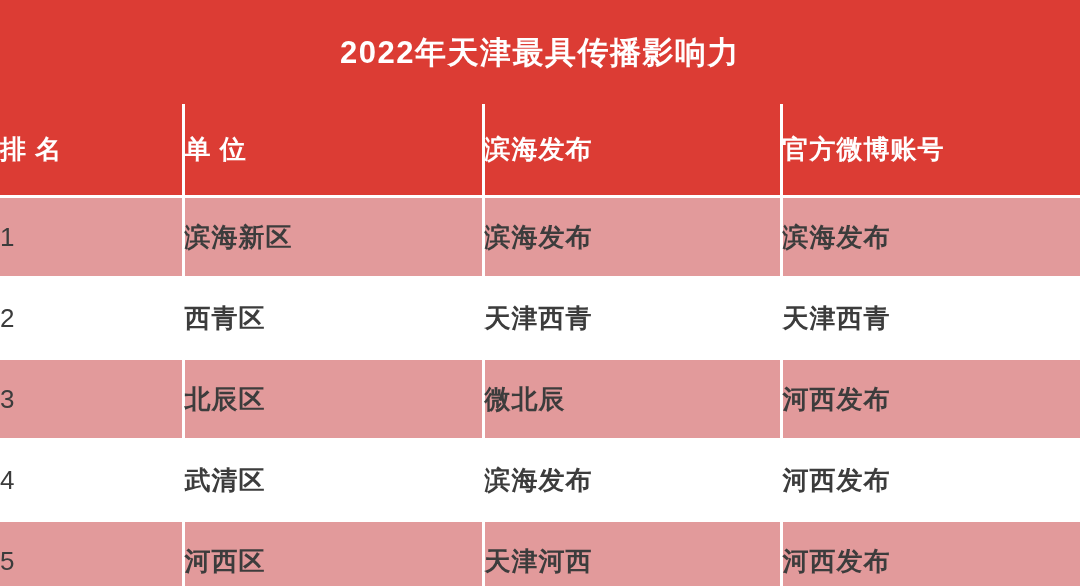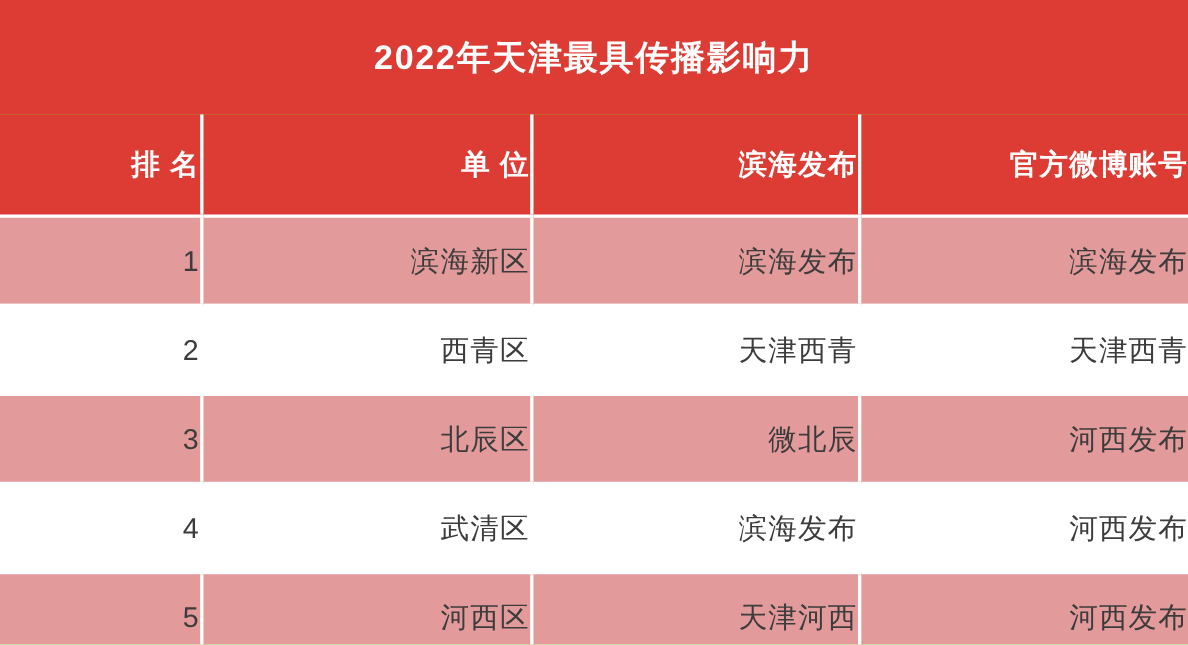--- a/index.html
+++ b/index.html
@@ -8,21 +8,21 @@
     background: #ffffff;
   }
   body {
     font-family: "Liberation Sans", "DejaVu Sans", sans-serif;
   }
   .poster {
     position: relative;
     width: 1080px;
     height: 586px;
     overflow: hidden;
-    background: #84cc16;
+    background: #fef9c3;
   }
 
   
   .title-banner {
     width: 1080px;
     height: 104px;
     background: #DC3C34;
     box-sizing: border-box;
     display: flex;
     flex-direction: column;
@@ -45,21 +45,21 @@
     border-collapse: collapse;
     table-layout: fixed;
   }
   .rank-table col.c-rank   { width: 183px; }
   .rank-table col.c-unit   { width: 300px; }
   .rank-table col.c-wechat { width: 298px; }
   .rank-table col.c-weibo  { width: 299px; }
 
   .rank-table th,
   .rank-table td {
-    text-align: right;
+    text-align: left;
     vertical-align: middle;
     padding: 0;
     border-left: 3px solid #ffffff;
     border-right: 0;
   }
   .rank-table th:first-child,
   .rank-table td:first-child {
     border-left: 0;
   }
 
@@ -71,21 +71,21 @@
     font-size: 26px;
     font-weight: bold;
     letter-spacing: 1px;
     border-bottom: 3px solid #ffffff;
   }
 
   
   .rank-table tbody td {
     height: 78px;
     font-size: 26px;
-    font-weight: normal;
+    font-weight: bold;
     color: #3C3C3C;
     letter-spacing: 1px;
     border-bottom: 3px solid #ffffff;
   }
   tr.row-tint td { background: #E29A9B; }
   tr.row-plain td { background: #ffffff; }
   tr.row-tint td.cell-rank,
   tr.row-plain td.cell-rank { font-weight: normal; }
   .rank-table tbody tr:last-child td { border-bottom: 0; }
 

